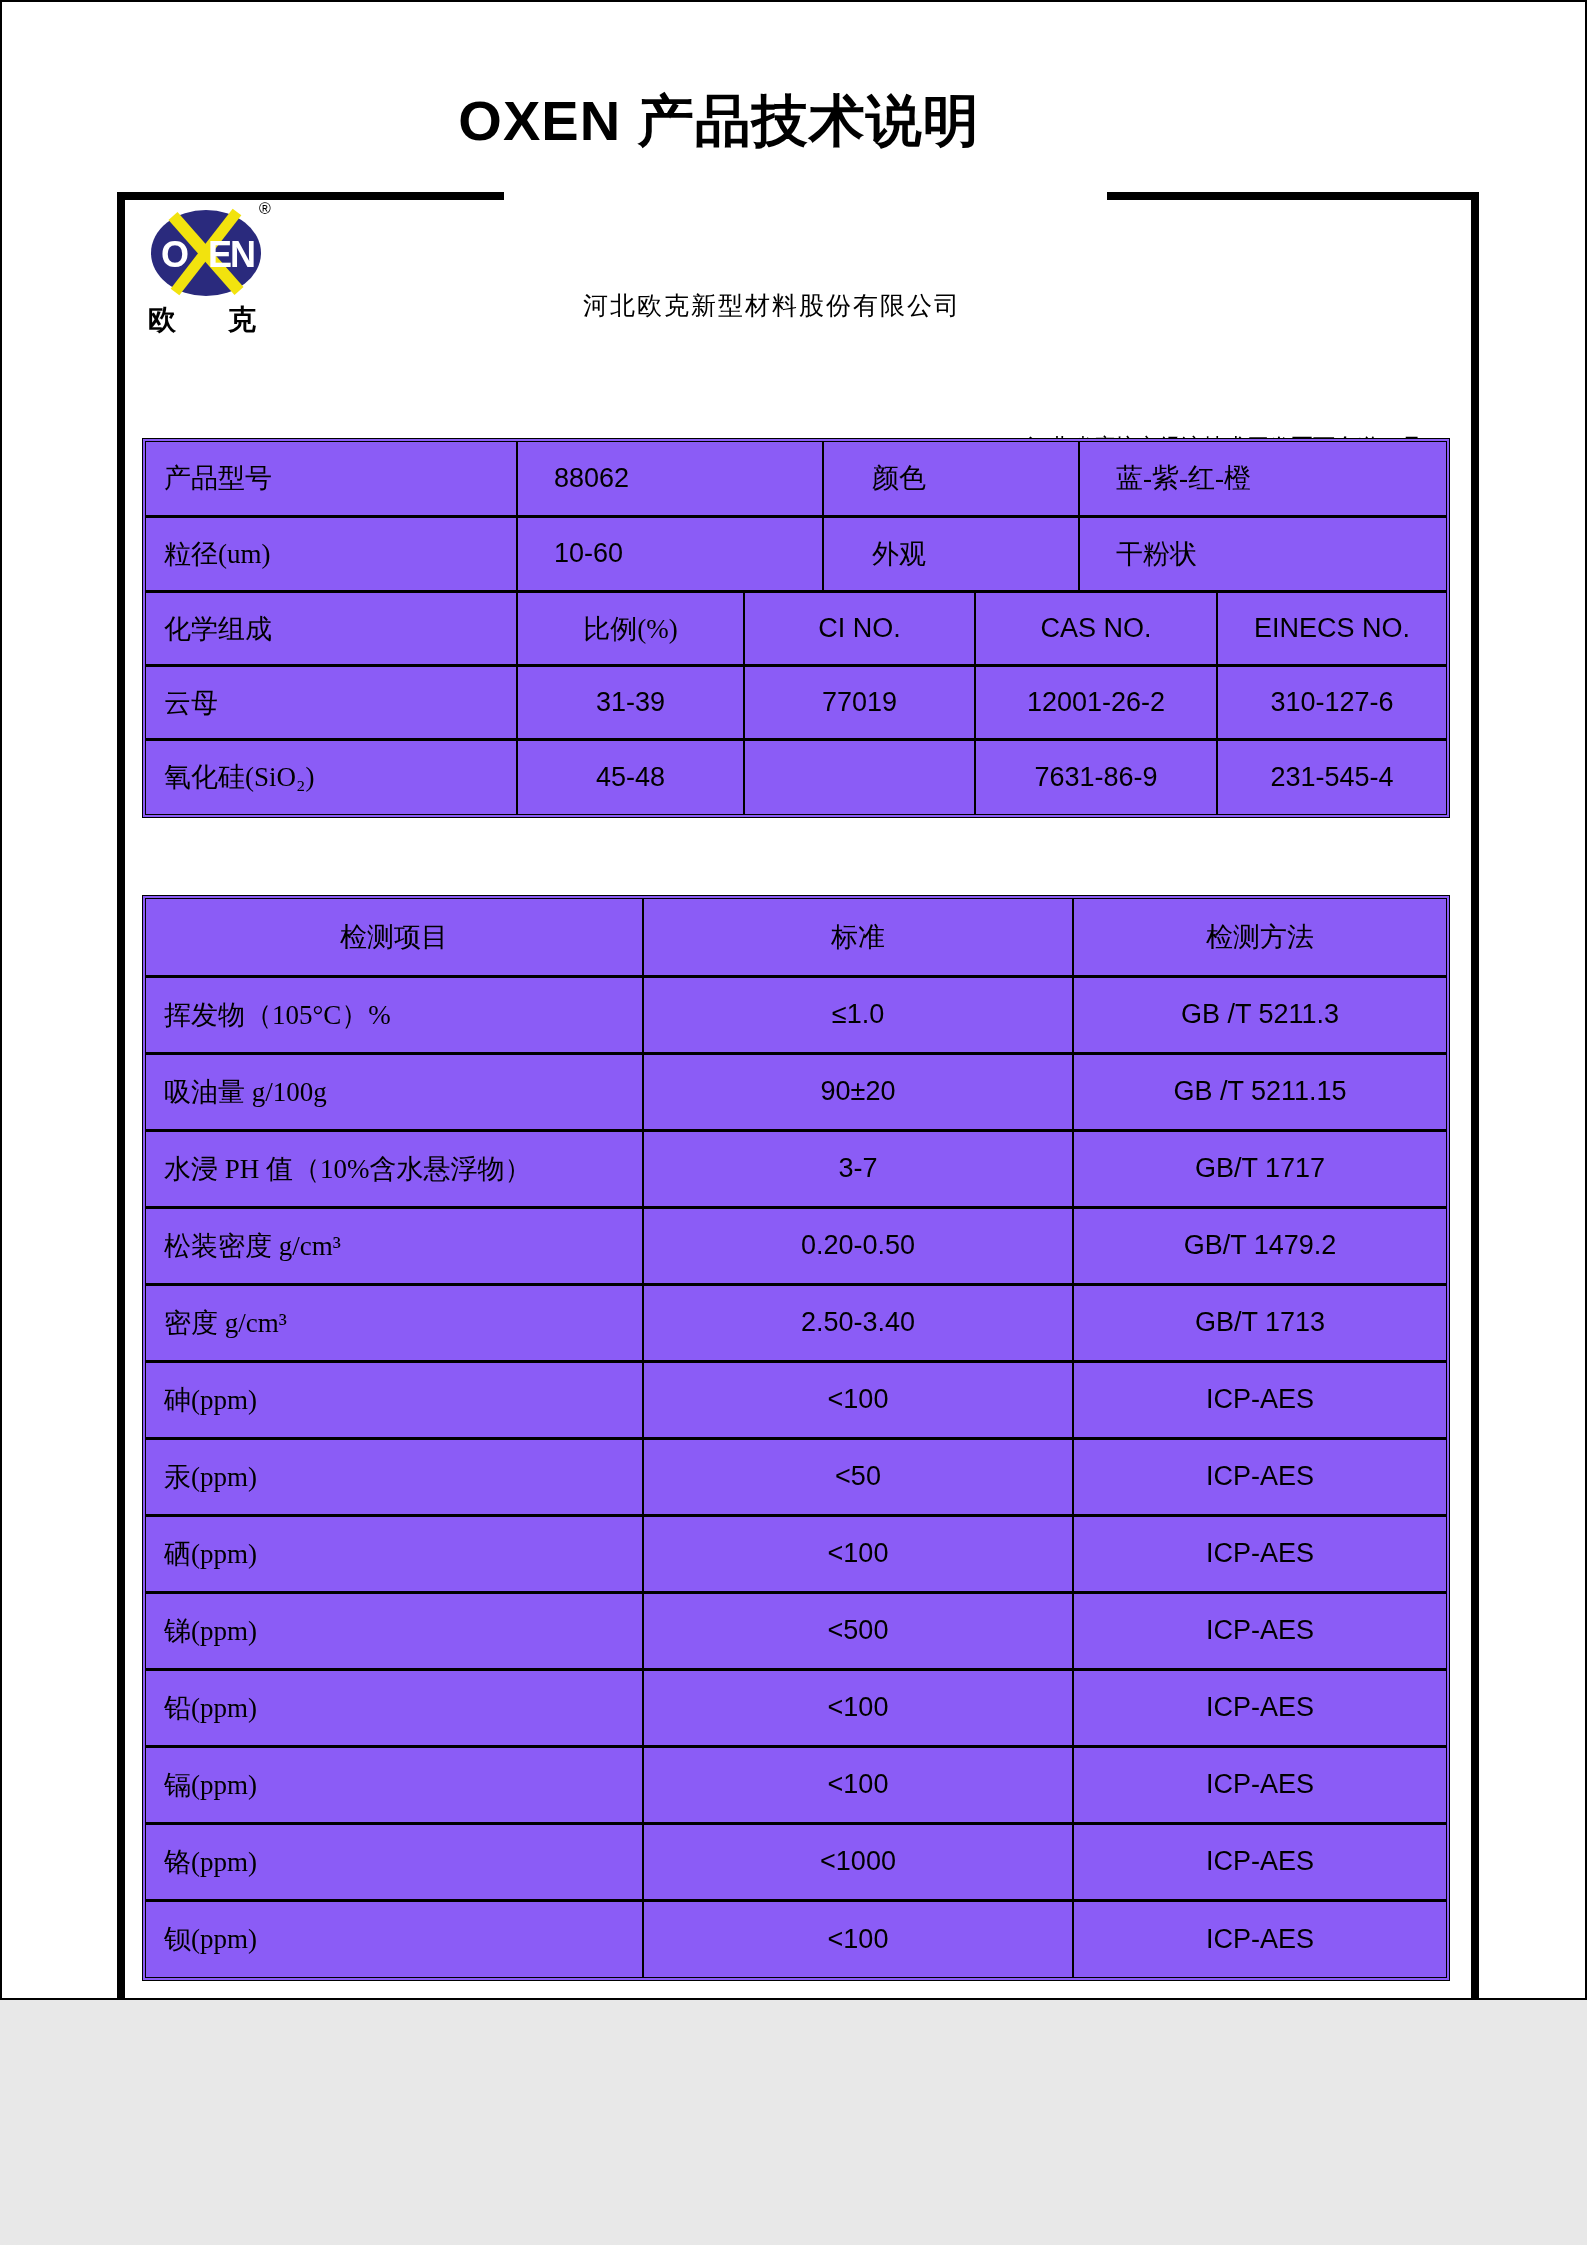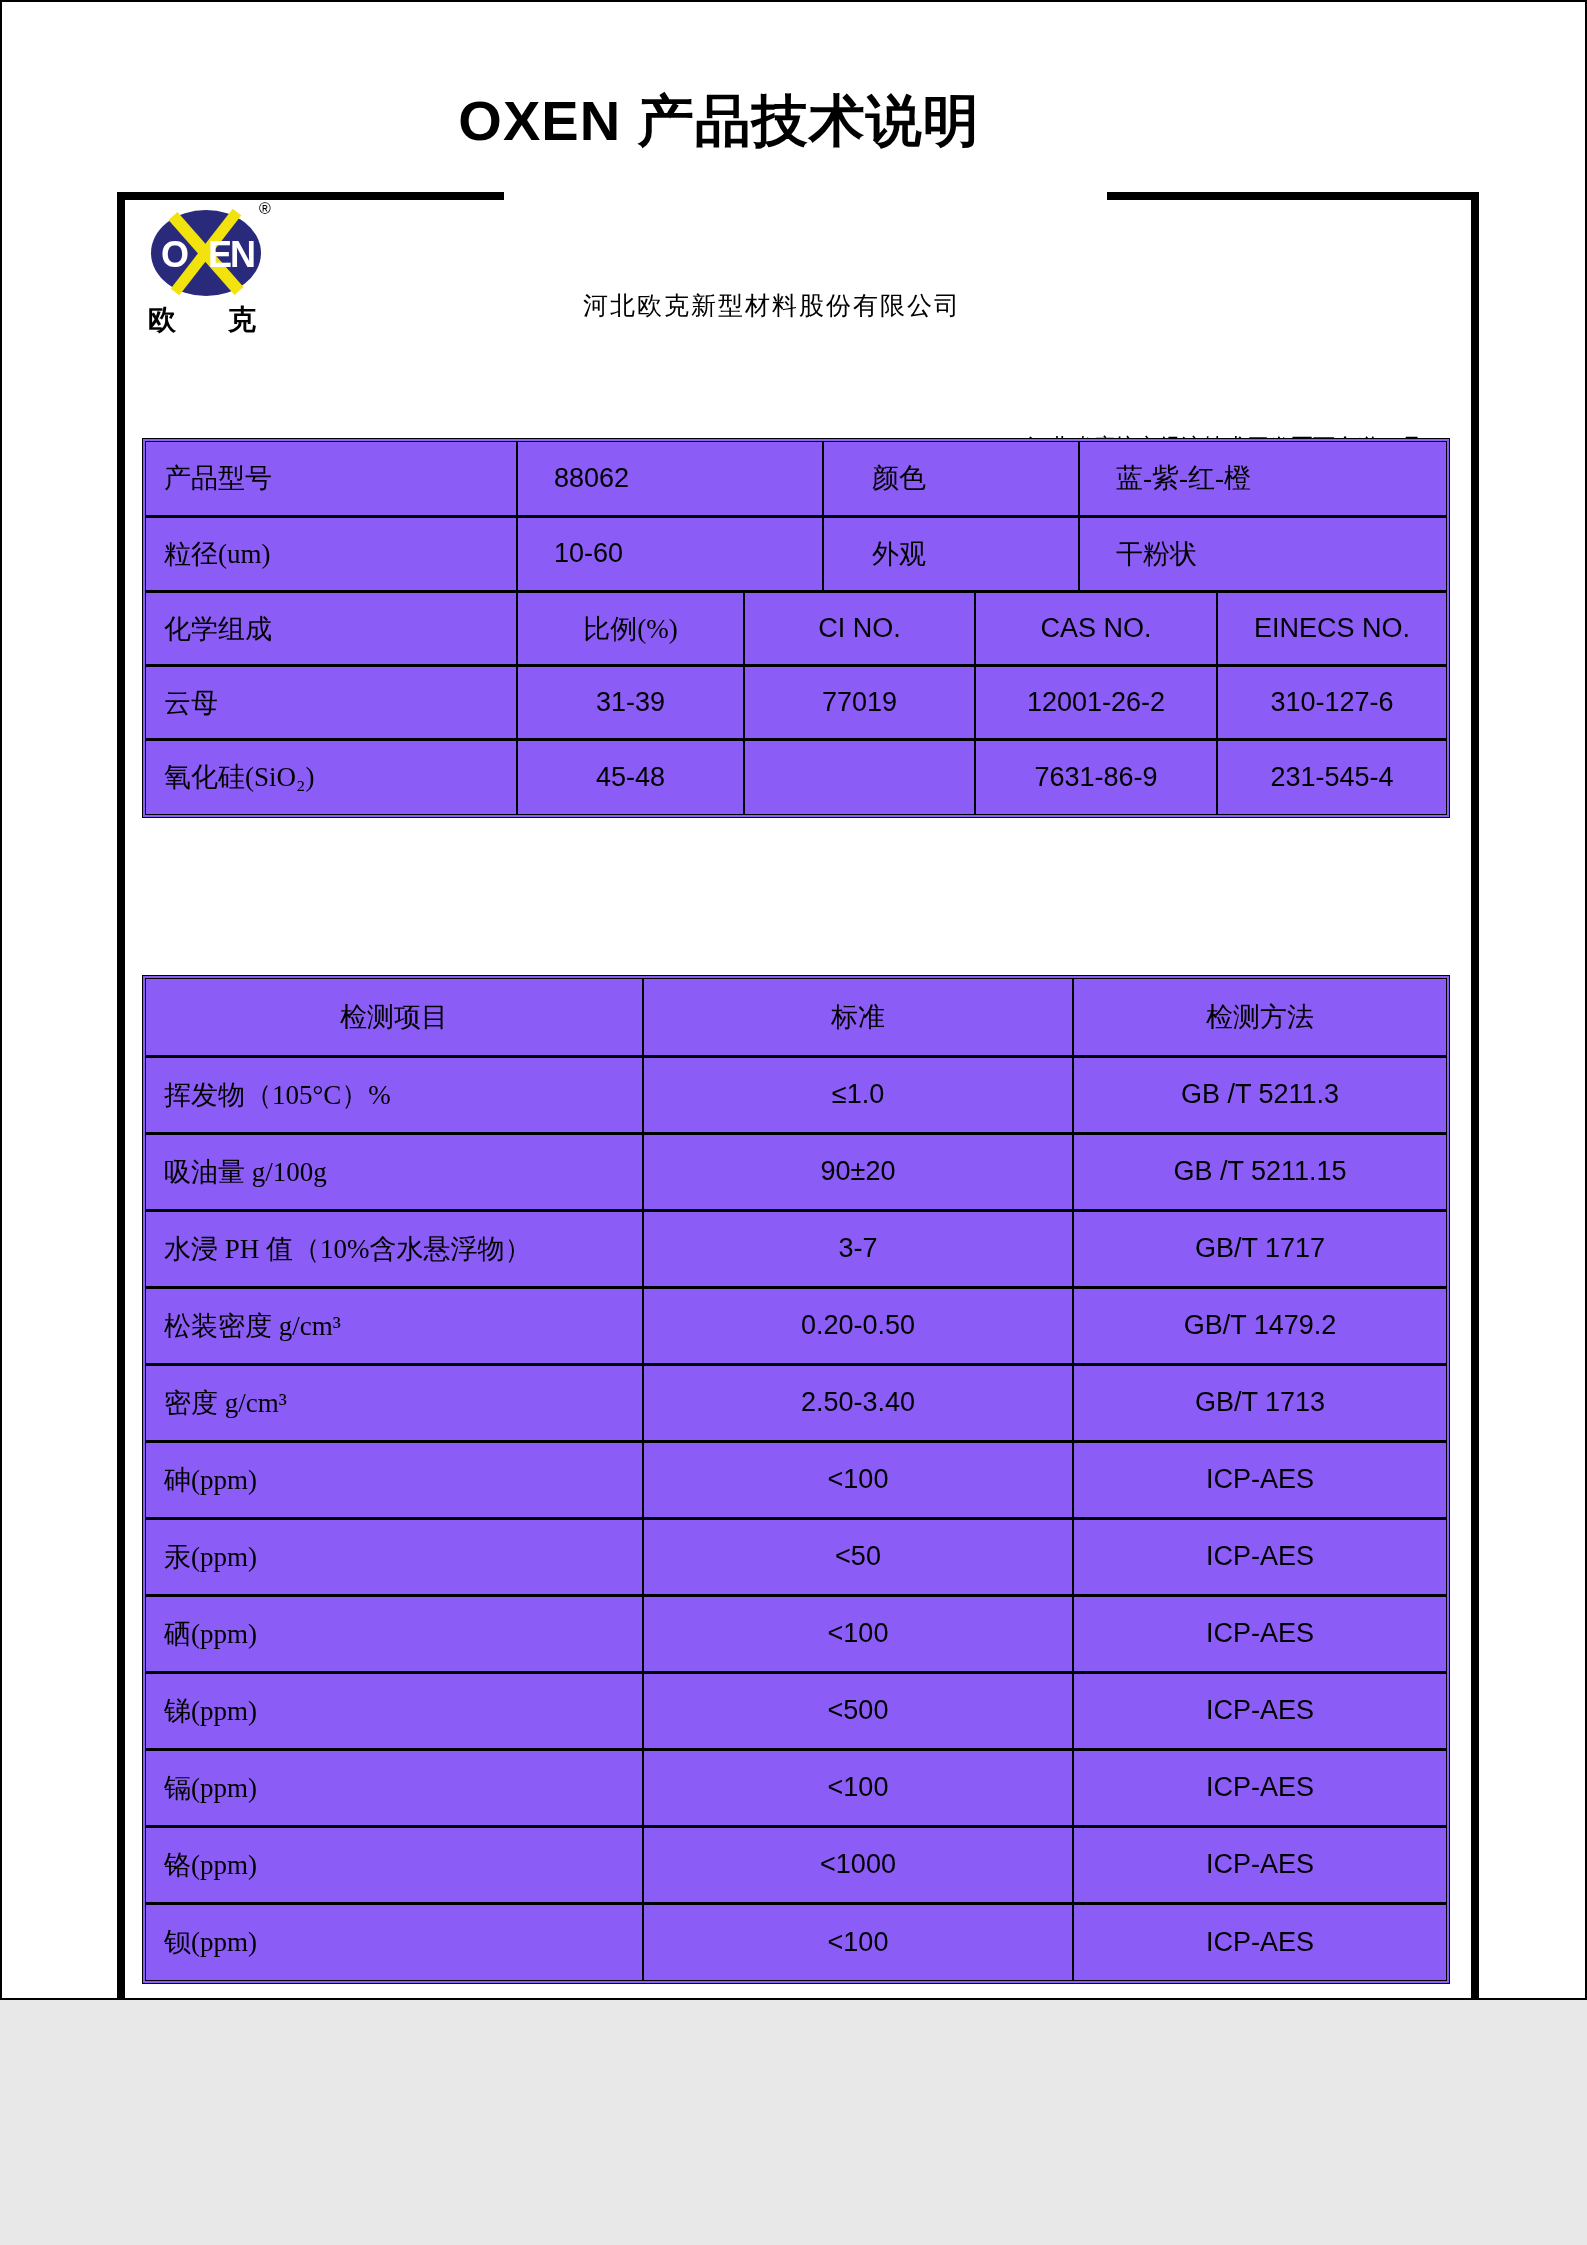--- a/index.html
+++ b/index.html
@@ -29,21 +29,21 @@
   }
   .company-name {
     position:absolute; top:287px; left:770px; transform:translateX(-50%);
     font-size:25px; letter-spacing:2px; white-space:nowrap;
   }
   .addr-block { position:absolute; top:372px; right:162px; text-align:right; font-size:22px; line-height:29px; white-space:pre; }
 
   .dbl { position:absolute; border:1px solid #000; padding:2px; background:#8b5cf6; }
   .dbl-inner { border:1px solid #000; }
   .t1 { left:140px; top:436px; }
-  .t2 { left:140px; top:973px; }
+  .t2 { left:140px; top:893px; }
 
   table { border-collapse:collapse; table-layout:fixed; width:1300px; }
   td {
     height:74px; vertical-align:middle; font-size:27px; overflow:hidden; white-space:nowrap;
     font-family:"Liberation Serif","DejaVu Serif",serif;
   }
   .t2 td { height:77px; }
   td + td { border-left:2px solid #000; }
   tr + tr td { border-top:3px solid #000; }
   table.joined tr:first-child td { border-top:3px solid #000; }
@@ -197,20 +197,25 @@
           <td class="lab">硒(ppm)</td>
           <td class="cen sans">&lt;100</td>
           <td class="cen sans">ICP-AES</td>
         </tr>
         <tr>
           <td class="lab">锑(ppm)</td>
           <td class="cen sans">&lt;500</td>
           <td class="cen sans">ICP-AES</td>
         </tr>
         <tr>
+          <td class="lab">铅(ppm)</td>
+          <td class="cen sans">&lt;100</td>
+          <td class="cen sans">ICP-AES</td>
+        </tr>
+        <tr>
           <td class="lab">镉(ppm)</td>
           <td class="cen sans">&lt;100</td>
           <td class="cen sans">ICP-AES</td>
         </tr>
         <tr>
           <td class="lab">铬(ppm)</td>
           <td class="cen sans">&lt;1000</td>
           <td class="cen sans">ICP-AES</td>
         </tr>
         <tr>

